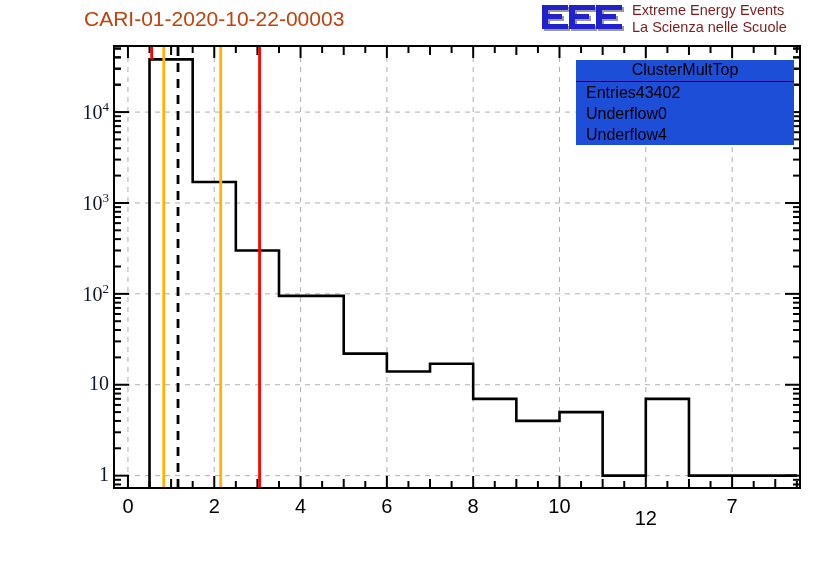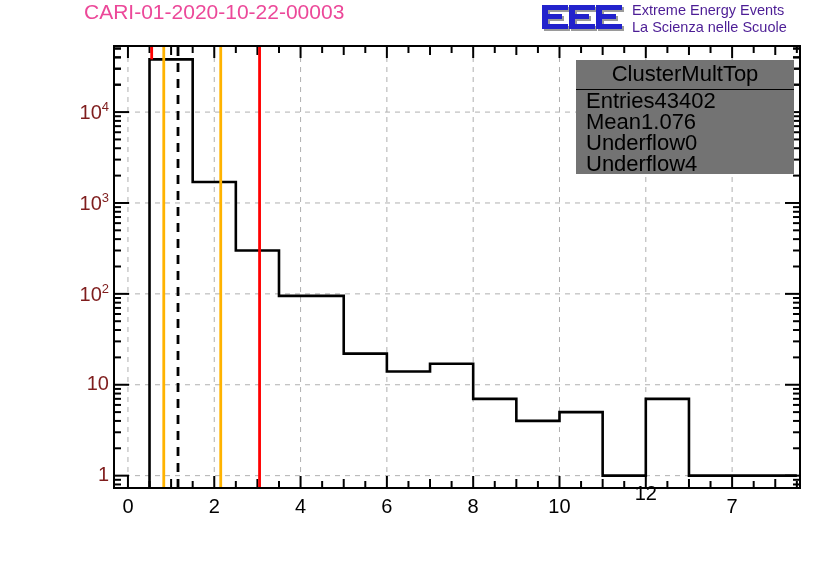--- a/index.html
+++ b/index.html
@@ -5,58 +5,59 @@
   html,body{margin:0;padding:0;}
   body{
     width:836px;height:572px;background:#ffffff;
     font-family:"Liberation Sans", sans-serif;
     overflow:hidden;position:relative;
   }
   #root{position:absolute;left:0;top:0;width:836px;height:572px;}
 
   
   .title{
-    position:absolute;left:84px;top:0;
-    font-size:21px;color:#ec4899;white-space:nowrap;letter-spacing:0px;
+    position:absolute;left:84px;top:7px;
+    font-size:21px;color:#c2410c;white-space:nowrap;letter-spacing:0px;
   }
 
   
   .logo{position:absolute;left:540px;top:2px;width:292px;height:38px;}
   .logo-eee{position:absolute;left:0px;top:2px;width:86px;height:30px;}
   .logo-text{
     position:absolute;left:92px;top:0px;
-    color:#4c1d95;font-size:14.5px;line-height:17px;white-space:nowrap;
+    color:#7f1d1d;font-size:14.5px;line-height:17px;white-space:nowrap;
   }
 
   
   .frame{
     position:absolute;left:113px;top:45px;width:688px;height:444px;
     border:2px solid #000;box-sizing:border-box;background:transparent;
   }
   .plotsvg{position:absolute;left:0;top:0;}
 
   
   .ylab{
-    position:absolute;text-align:left;font-size:20px;color:#7f1d1d;
+    position:absolute;text-align:left;font-size:20px;color:#0f172a;
     white-space:nowrap;
+    font-family:Liberation Serif, serif;
   }
   .ylab sup{font-size:13px;vertical-align:super;}
   .xlab{
     position:absolute;text-align:center;font-size:20px;color:#000;
     white-space:nowrap;
   }
   .xtitle{
     position:absolute;right:18px;bottom:6px;
     font-size:25px;color:#000;white-space:nowrap;
   }
 
   
   .stats{
     position:absolute;left:576px;top:60px;width:218px;
-    font-size:22px;color:#000;background:#737373;
+    font-size:16px;color:#000;background:#1d4ed8;
   }
   .stats-title{
     text-align:center;padding:1px 0 2px 0;border-bottom:1.5px solid #000;
     white-space:nowrap;
   }
   .stats-row{
     display:flex;padding:0px 4px 0px 10px;
     white-space:nowrap;line-height:21px;
   }
 </style>
@@ -294,35 +295,31 @@
       <div class="ylab" style="right: 727px; top: 99.0785px;">10<sup>4</sup></div>
     </div>
 
   <div id="xlabels">
       <div class="xlab" style="left: 102.946px; width: 50px; top: 495px;">0</div>
       <div class="xlab" style="left: 189.256px; width: 50px; top: 495px;">2</div>
       <div class="xlab" style="left: 275.565px; width: 50px; top: 495px;">4</div>
       <div class="xlab" style="left: 361.874px; width: 50px; top: 495px;">6</div>
       <div class="xlab" style="left: 448.183px; width: 50px; top: 495px;">8</div>
       <div class="xlab" style="left: 534.492px; width: 50px; top: 495px;">10</div>
-      <div class="xlab" style="left: 620.801px; width: 50px; top: 482px;">12</div>
+      <div class="xlab" style="left: 620.801px; width: 50px; top: 507px;">12</div>
       <div class="xlab" style="left: 707.11px; width: 50px; top: 495px;">7</div>
     </div>
 
 
   <div class="stats">
     <div class="stats-title">ClusterMultTop</div>
     <div id="statrows">
         <div class="stats-row">
           <span>Entries</span>
           <span>43402</span>
-        </div>
-        <div class="stats-row">
-          <span>Mean</span>
-          <span>1.076</span>
         </div>
         <div class="stats-row">
           <span>Underflow</span>
           <span>0</span>
         </div>
         <div class="stats-row">
           <span>Underflow</span>
           <span>4</span>
         </div>
       </div>

